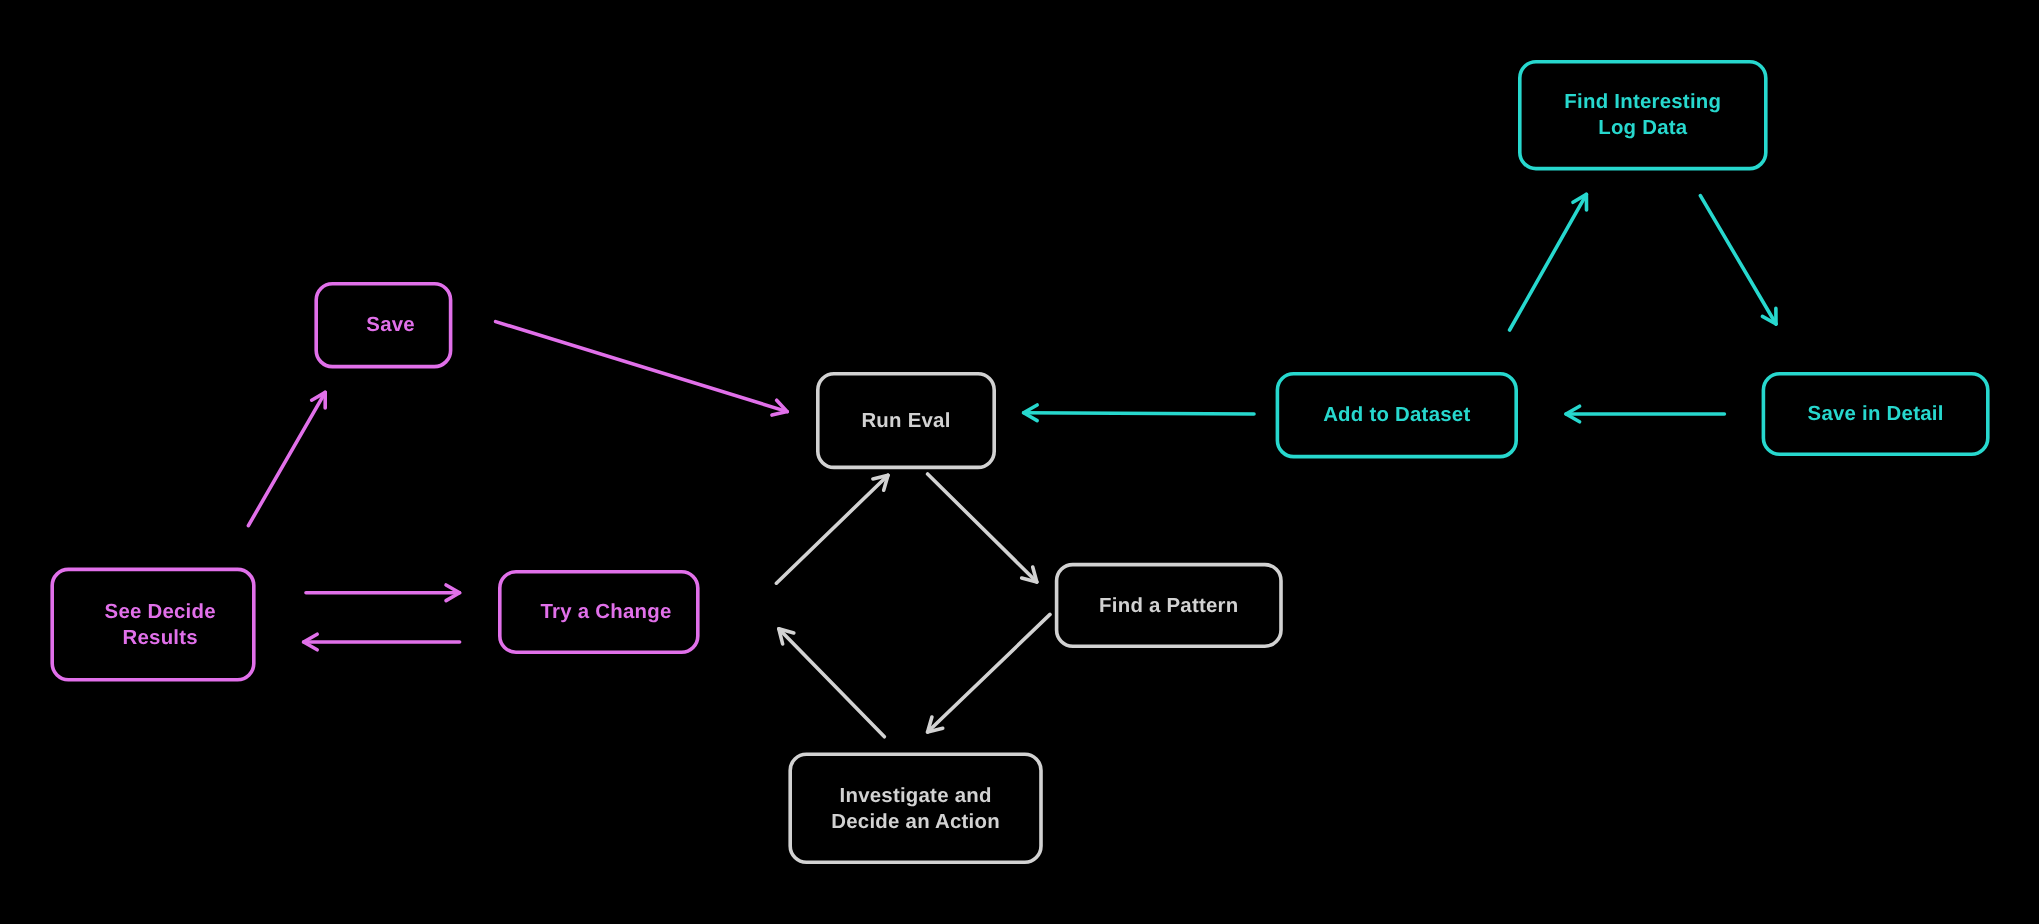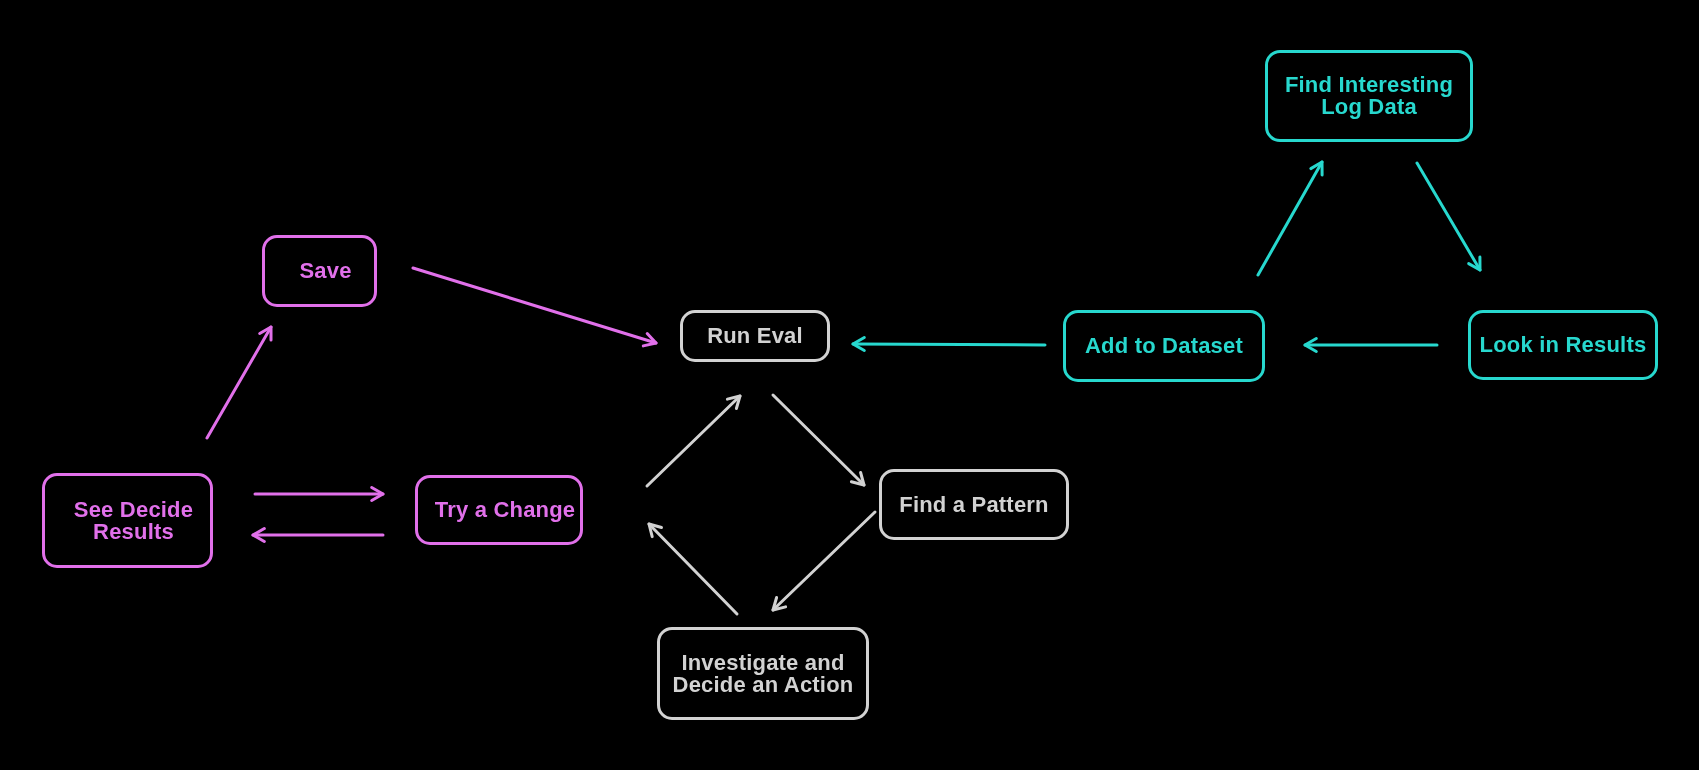--- a/index.html
+++ b/index.html
@@ -30,21 +30,21 @@
   .node {
     position: absolute;
     box-sizing: border-box;
     border: 3px solid;
     border-radius: 15px;
     display: flex;
     align-items: center;
     justify-content: center;
     text-align: center;
     font-weight: bold;
-    font-size: 22px;
+    font-size: 17px;
     line-height: 22px;
     letter-spacing: 0.2px;
     white-space: pre-line;
     background: transparent;
   }
   .node-m { border-color: var(--magenta); color: var(--magenta); padding-left: 12px; }
   .node-c { border-color: var(--cyan);    color: var(--cyan); }
   .node-g { border-color: var(--gray);    color: var(--gray); }
 </style>
 </head>
@@ -106,27 +106,27 @@
     </g>
   </svg>
 
   <div class="node node-m" style="left:262px; top:235px; width:115px; height:72px;">Save</div>
 
   <div class="node node-m" style="left:42px; top:473px; width:171px; height:95px;">See Decide
 Results</div>
 
   <div class="node node-m" style="left:415px; top:475px; width:168px; height:70px;">Try a Change</div>
 
-  <div class="node node-g" style="left:680px; top:310px; width:150px; height:52px;">Run Eval</div>
+  <div class="node node-g" style="left:680px; top:310px; width:150px; height:81px;">Run Eval</div>
 
   <div class="node node-g" style="left:879px; top:469px; width:190px; height:71px;">Find a Pattern</div>
 
   <div class="node node-g" style="left:657px; top:627px; width:212px; height:93px;">Investigate and
 Decide an Action</div>
 
   <div class="node node-c" style="left:1265px; top:50px; width:208px; height:92px;">Find Interesting
 Log Data</div>
 
   <div class="node node-c" style="left:1063px; top:310px; width:202px; height:72px;">Add to Dataset</div>
 
-  <div class="node node-c" style="left:1468px; top:310px; width:190px; height:70px;">Look in Results</div>
+  <div class="node node-c" style="left:1468px; top:310px; width:190px; height:70px;">Save in Detail</div>
 
 </div>
 
 </body></html>

